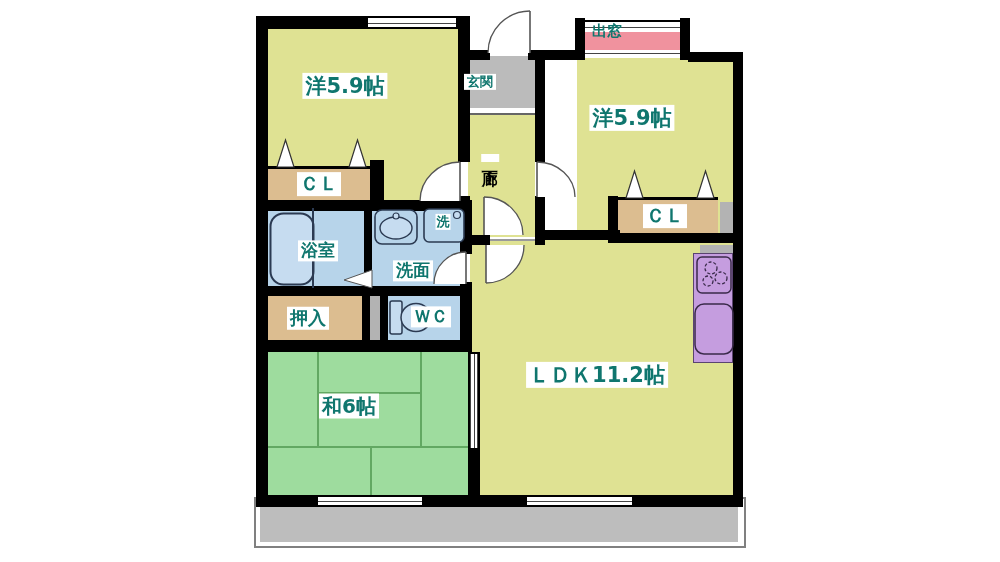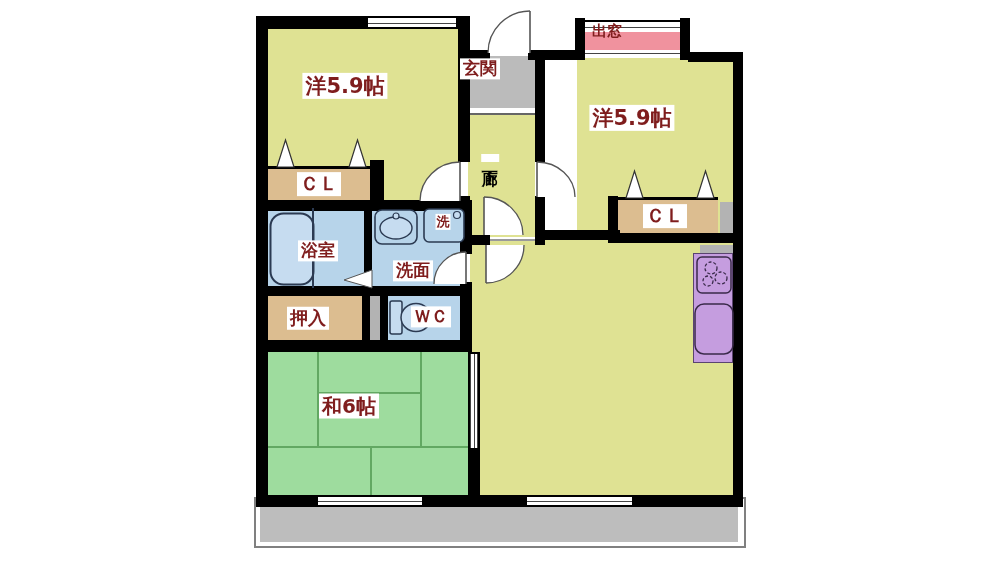--- a/index.html
+++ b/index.html
@@ -16,21 +16,21 @@
   .lgray{background:#b3b3b3;}
   .pink{background:#f0929e;}
   .purple{background:#c59ddf;}
   .win-h{background:#fff;}
   .win-h::before{content:"";position:absolute;left:0;right:0;top:50%;height:1px;background:#444;}
   .win-v{background:#fff;border-left:1px solid #444;border-right:1px solid #444;}
   .win-v::before{content:"";position:absolute;top:0;bottom:0;left:50%;width:1px;background:#444;}
   .thres{background:#fff;border-bottom:2px solid #666;}
   .tl{background:#9a9a9a;}
   .tat{background:#62a862;}
-  .lbl{background:#fff;color:#7f1d1d;font-weight:bold;white-space:nowrap;
+  .lbl{background:#fff;color:#0f766e;font-weight:bold;white-space:nowrap;
        transform:translate(-50%,-50%);padding:0 3px;line-height:1.25;}
   .lbl-v{background:#fff;color:#000;font-weight:bold;transform:translate(-50%,-50%);
        writing-mode:vertical-rl;text-orientation:upright;letter-spacing:2px;line-height:1.1;padding:2px 0;}
   svg{position:absolute;overflow:visible;}
   .balc-outline{background:#fff;border:2px solid #808080;}
 </style>
 </head>
 <body>
 
 <div id="plan">
@@ -171,25 +171,26 @@
     <circle cx="15" cy="12" r="6" fill="none" stroke="#3a2a4a" stroke-width="1.3" stroke-dasharray="3 2"></circle>
     <circle cx="25" cy="22" r="6" fill="none" stroke="#3a2a4a" stroke-width="1.3" stroke-dasharray="3 2"></circle>
     <circle cx="12" cy="25" r="5" fill="none" stroke="#3a2a4a" stroke-width="1.3" stroke-dasharray="3 2"></circle>
   </svg>
   <svg style="left:694px;top:303px;" width="40" height="52" viewBox="0 0 40 52">
     <rect x="1" y="1" width="38" height="50" rx="9" fill="none" stroke="#3a2a4a" stroke-width="1.5"></rect>
   </svg>
 
   <div class="lbl" style="left:345px;top:86px;font-size:21px;">洋5.9帖</div>
   <div class="lbl" style="left:632px;top:118px;font-size:21px;">洋5.9帖</div>
-  <div class="lbl" style="left:480px;top:69px;font-size:17px;">玄関</div>
+  <div class="lbl" style="left:480px;top:82px;font-size:13px;">玄関</div>
   <div class="lbl-v" style="left:490px;top:158px;font-size:16px;">廊下</div>
   <div class="lbl" style="left:607px;top:31px;font-size:15px;background:transparent;">出窓</div>
   <div class="lbl" style="left:319px;top:184px;font-size:19px;">ＣＬ</div>
   <div class="lbl" style="left:665px;top:216px;font-size:19px;">ＣＬ</div>
   <div class="lbl" style="left:318px;top:251px;font-size:17px;">浴室</div>
   <div class="lbl" style="left:413px;top:271px;font-size:17px;">洗面</div>
   <div class="lbl" style="left:443px;top:222px;font-size:13px;padding:0 1px;">洗</div>
   <div class="lbl" style="left:308px;top:318px;font-size:18px;">押入</div>
   <div class="lbl" style="left:431px;top:317px;font-size:17px;">ＷＣ</div>
   <div class="lbl" style="left:349px;top:406px;font-size:20px;">和6帖</div>
+  <div class="lbl" style="left:597px;top:375px;font-size:21px;">ＬＤＫ11.2帖</div>
 
 </div>
 
 </body></html>

